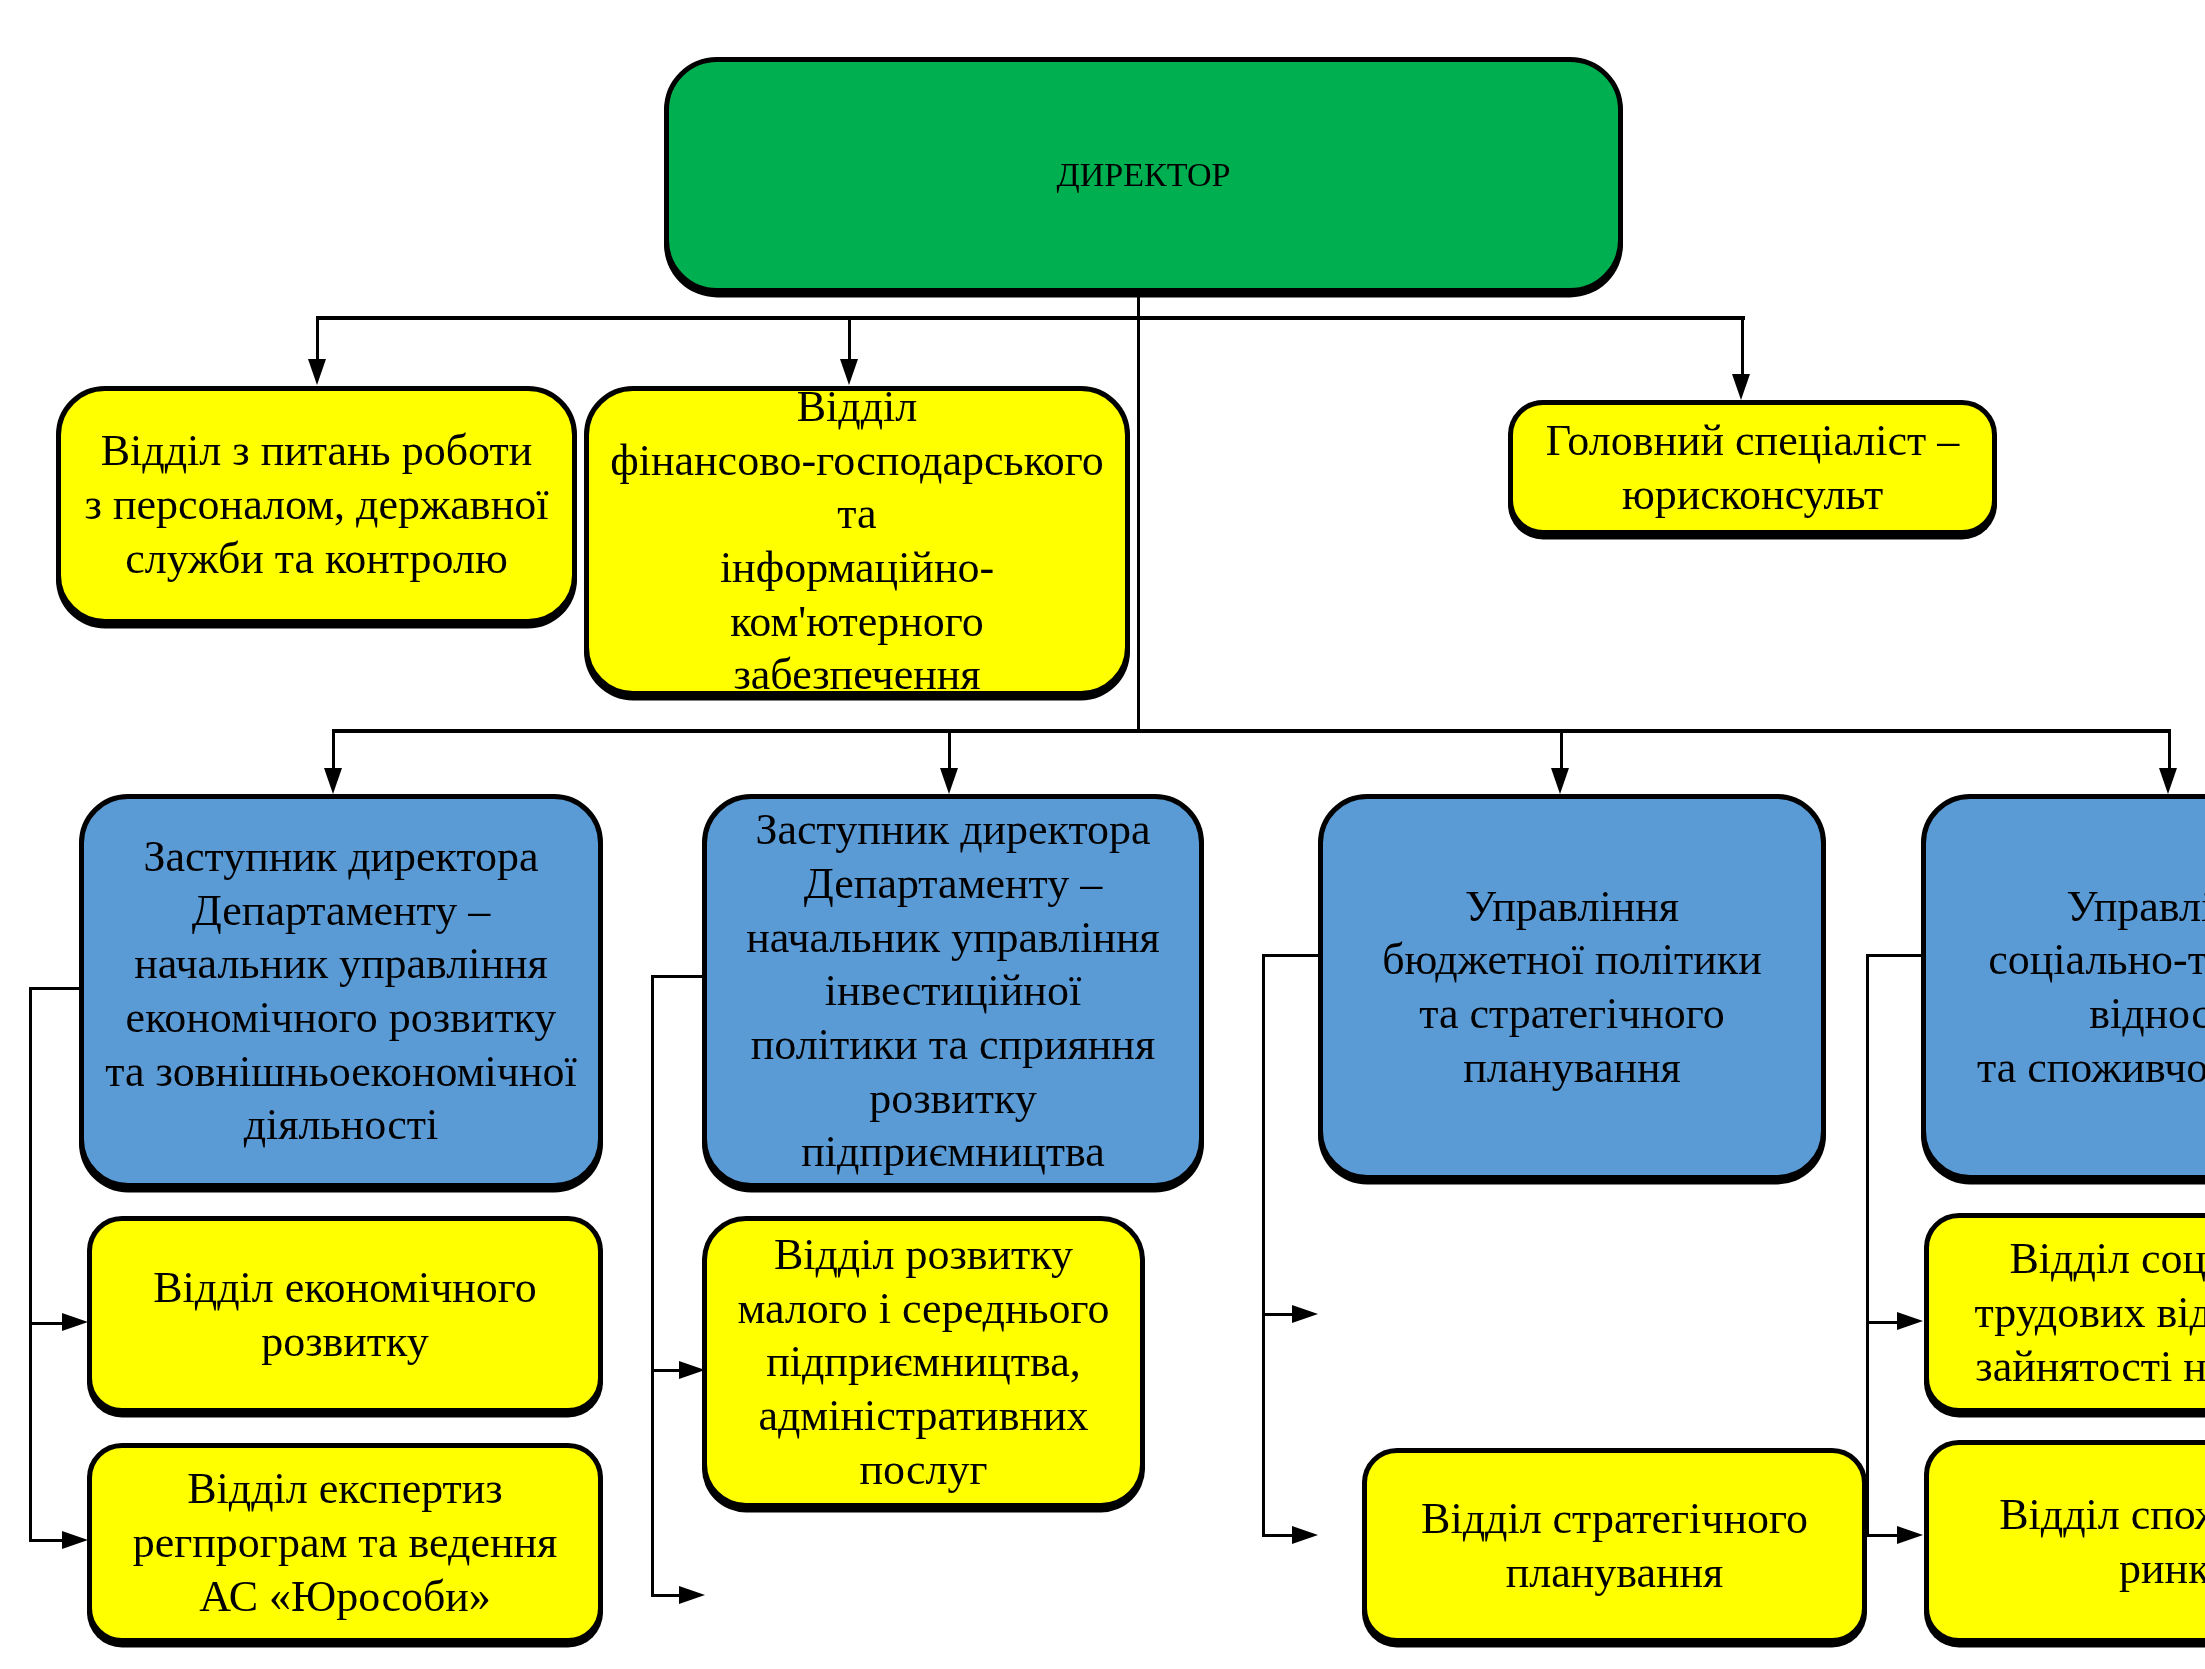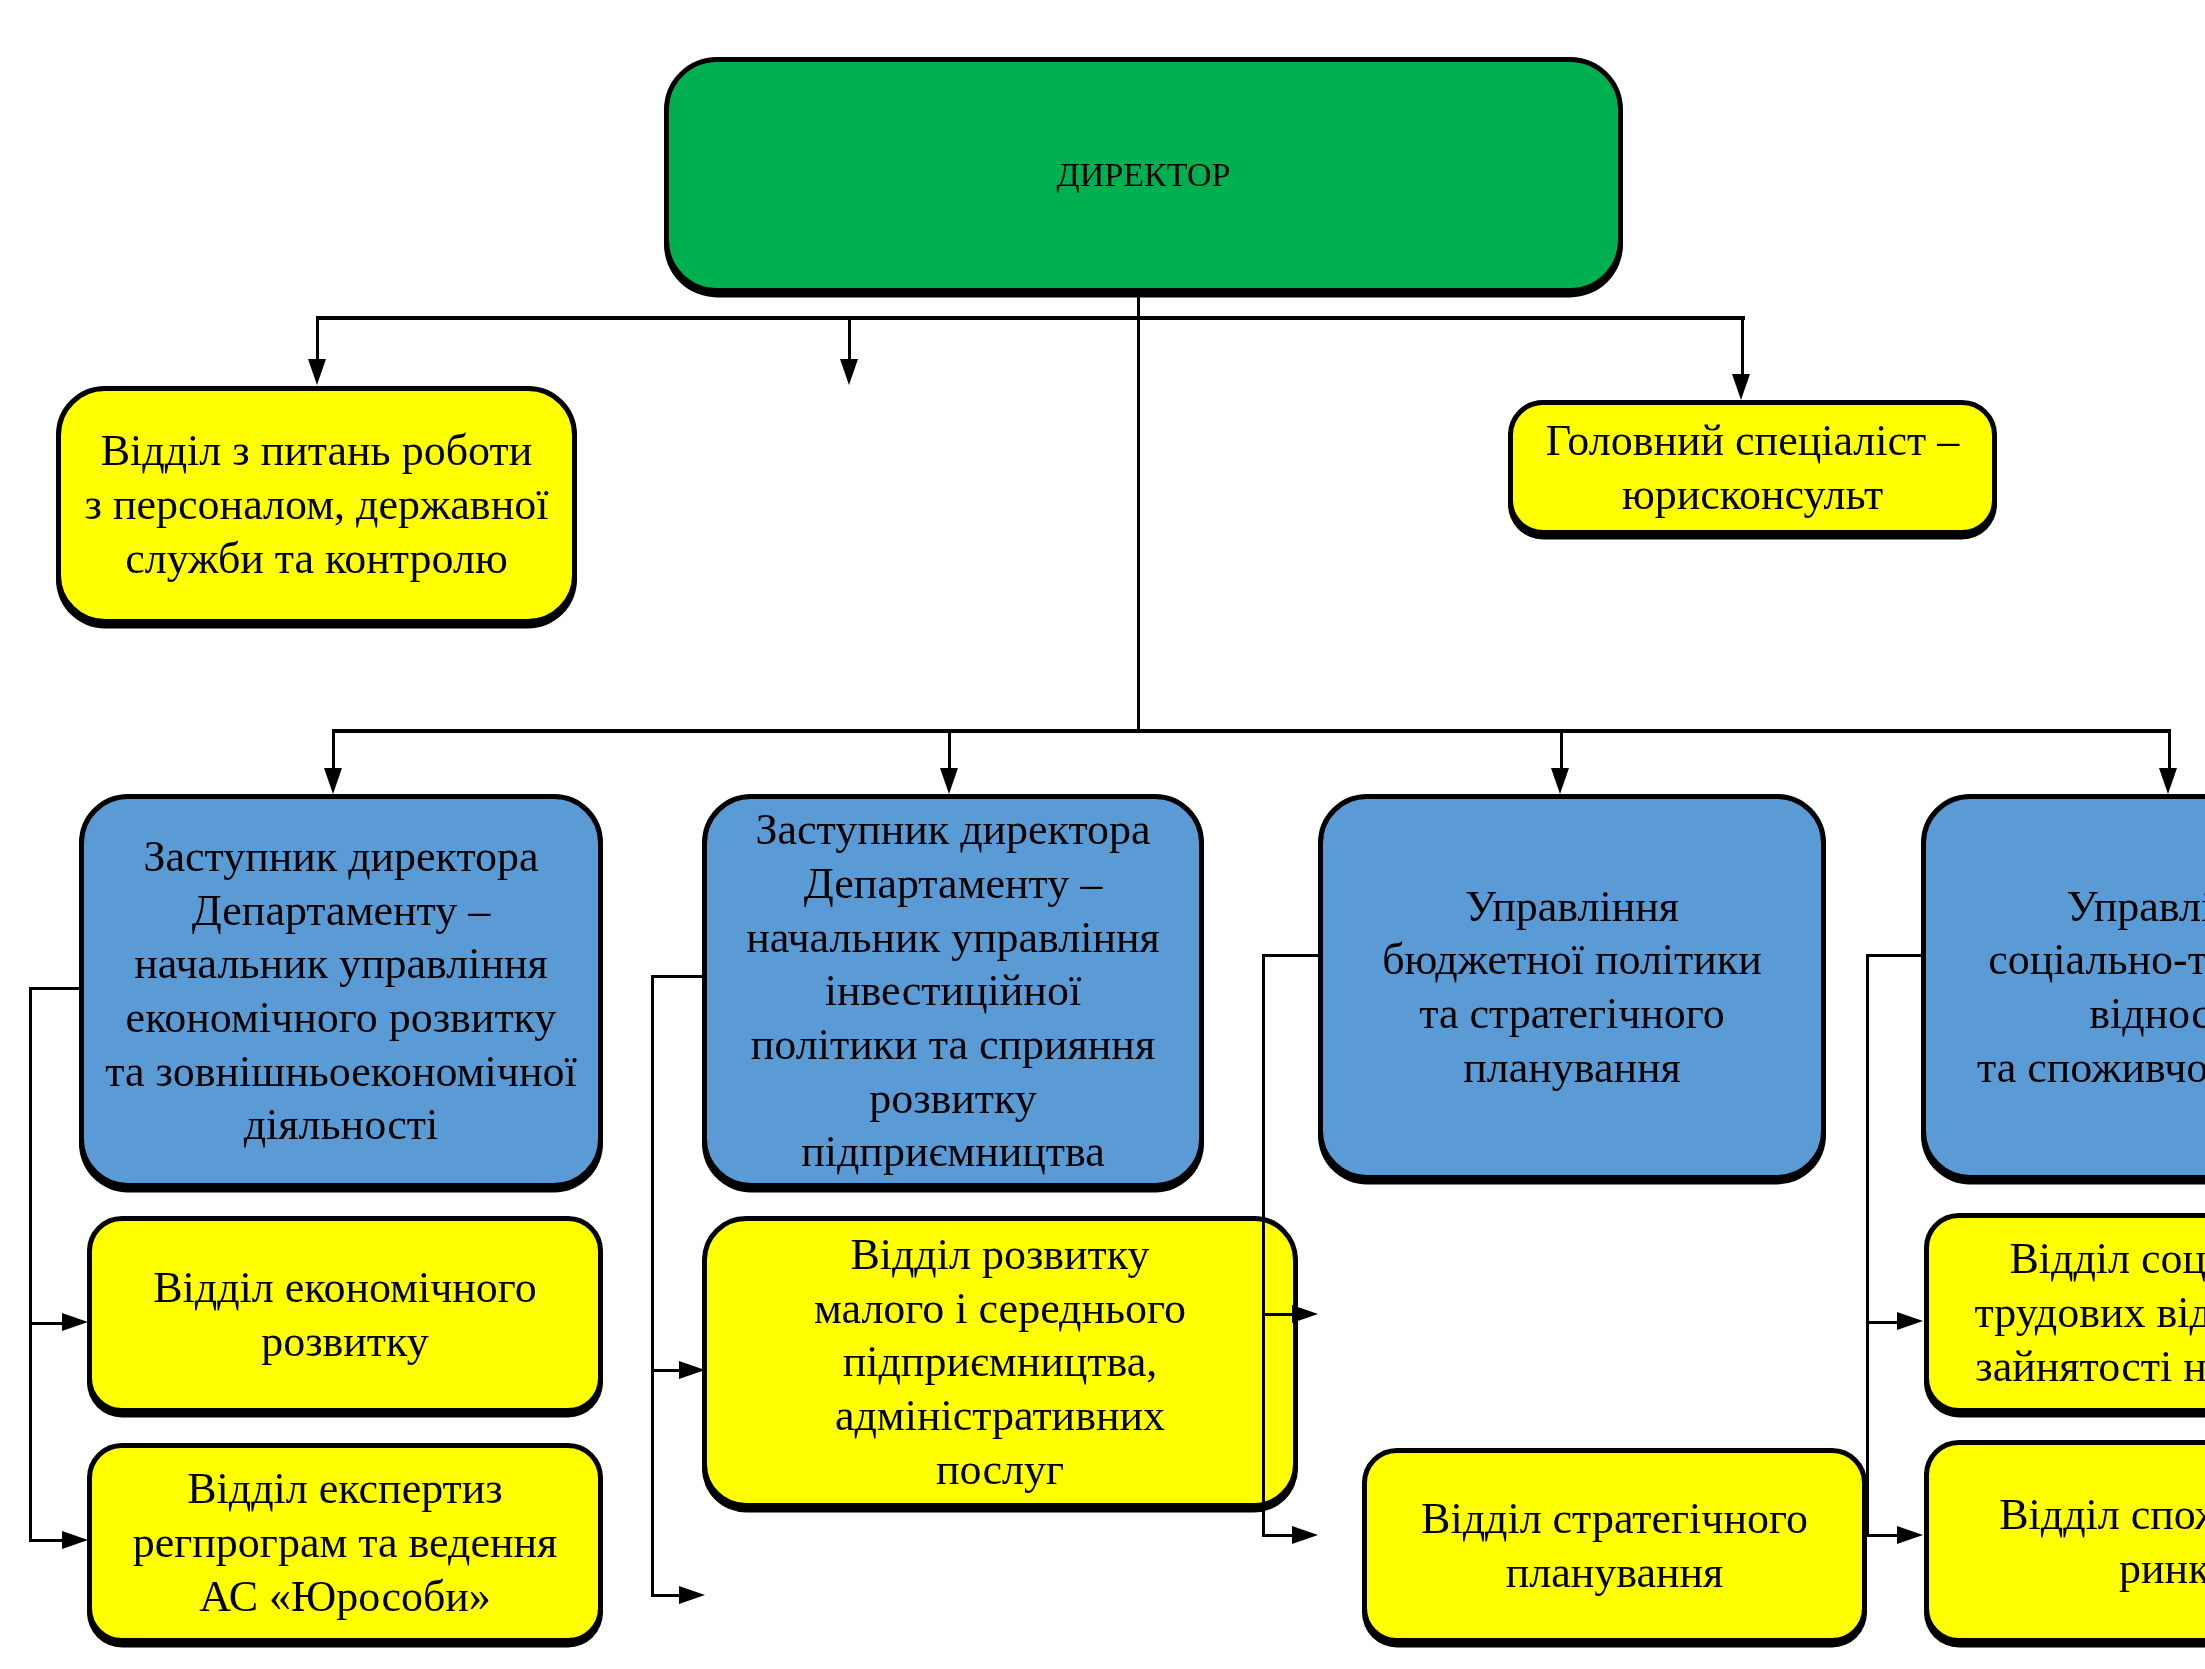--- a/index.html
+++ b/index.html
@@ -63,20 +63,26 @@
   <div class="line" style="left:848px; top:316px; width:2.6px; height:49px;"></div>
   <div class="arrow-down" style="left:840px; top:359px;"></div>
   <div class="line" style="left:1741px; top:316px; width:2.6px; height:62px;"></div>
   <div class="arrow-down" style="left:1732px; top:374px;"></div>
 
   <div class="box yellow" style="left: 56px; top: 386px; width: 521px; height: 238px; background: rgb(255, 255, 0);">
     <div class="text bold fs-m">Відділ з питань роботи
 з персоналом, державної
 служби та контролю</div>
   </div>
+  <div class="box yellow" style="left: 584px; top: 386px; width: 546px; height: 310px; background: rgb(255, 255, 0);">
+    <div class="text bold fs-m">Відділ
+фінансово-господарського та
+інформаційно-ком'ютерного
+забезпечення</div>
+  </div>
   <div class="box yellow" style="left: 1508px; top: 400px; width: 489px; height: 135px; border-radius: 35px; background: rgb(255, 255, 0);">
     <div class="text bold fs-m">Головний спеціаліст –
 юрисконсульт</div>
   </div>
 
   <div class="line" style="left:332px; top:729px; width:1838px; height:3.5px;"></div>
   <div class="line" style="left:332px; top:729px; width:2.6px; height:44px;"></div>
   <div class="arrow-down" style="left:324px; top:768px;"></div>
   <div class="line" style="left:948px; top:729px; width:2.6px; height:44px;"></div>
   <div class="arrow-down" style="left:940px; top:768px;"></div>
@@ -121,21 +127,21 @@
 розвитку
 підприємництва</div>
     </div>
   </div>
   <div class="line" style="left:651px; top:975px; width:51px; height:2.6px;"></div>
   <div class="line" style="left:651px; top:975px; width:2.6px; height:622px;"></div>
   <div class="line" style="left:651px; top:1369px; width:35px; height:2.6px;"></div>
   <div class="arrow-right" style="left:679px; top:1361px;"></div>
   <div class="line" style="left:651px; top:1594px; width:35px; height:2.6px;"></div>
   <div class="arrow-right" style="left:679px; top:1586px;"></div>
-  <div class="box yellow" style="left: 702px; top: 1216px; width: 596px; height: 292px; border-radius: 44px; background: rgb(255, 255, 0);">
+  <div class="box yellow" style="left: 702px; top: 1216px; width: 443px; height: 292px; border-radius: 44px; background: rgb(255, 255, 0);">
     <div class="text fs-m">Відділ розвитку
 малого і середнього
 підприємництва,
 адміністративних
 послуг</div>
   </div>
 
   <div class="box blue" style="left: 1318px; top: 794px; width: 508px; height: 386px; background: rgb(91, 155, 213);">
     <div>
       <div class="text bold fs-m">Управління

